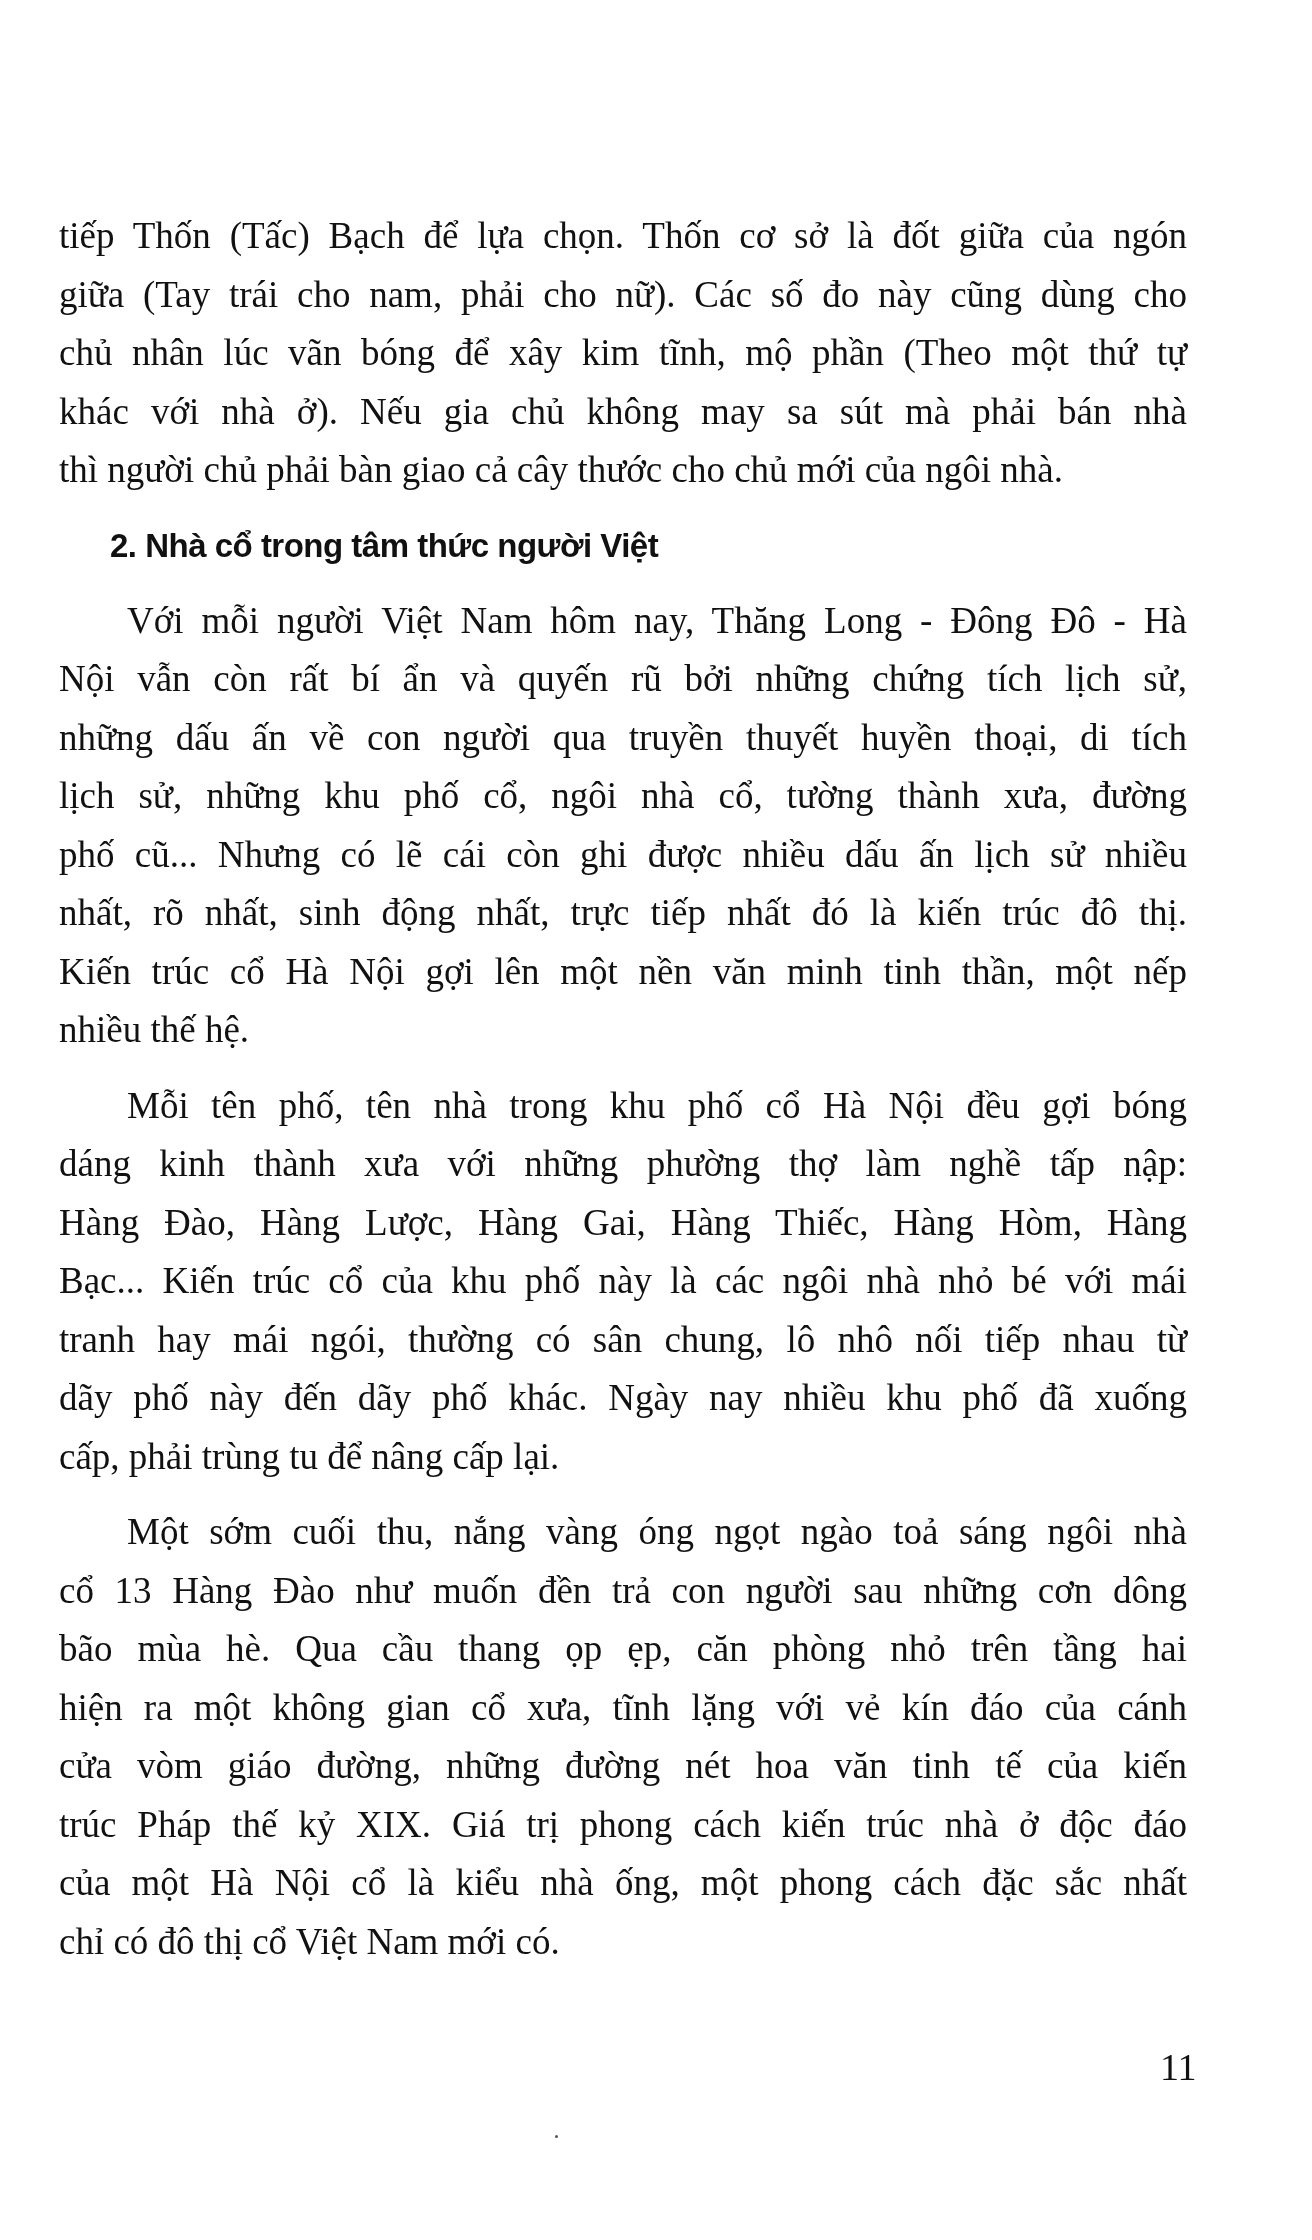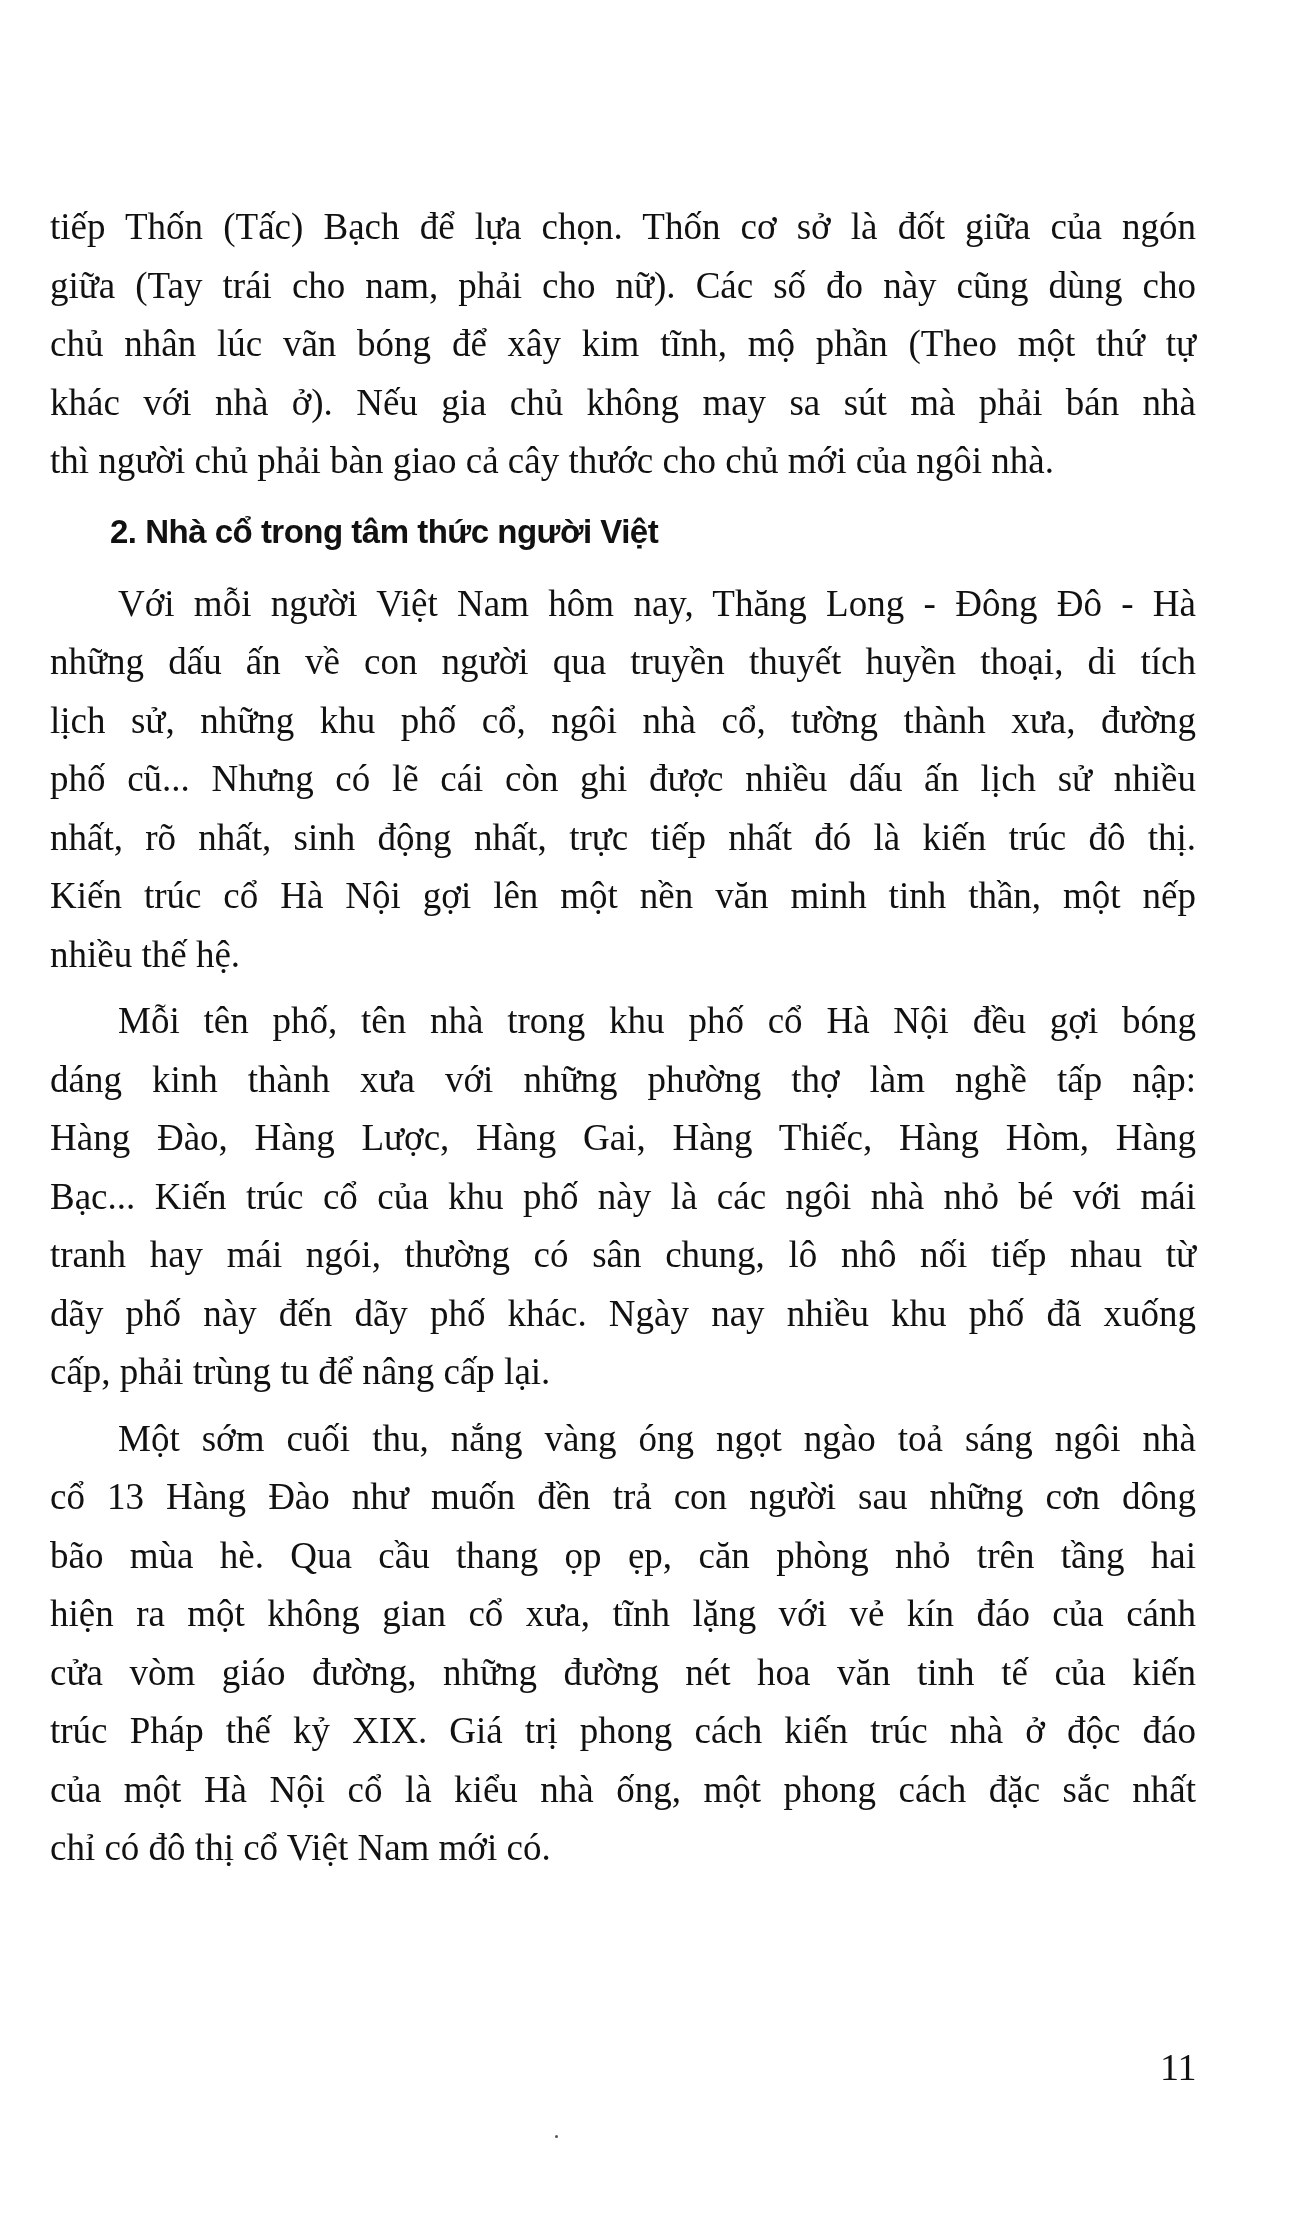--- a/index.html
+++ b/index.html
@@ -2,40 +2,41 @@
 <html><head>
 <meta charset="utf-8">
 <style>
   html,body{margin:0;padding:0;background:#fff;}
   body{width:1312px;height:2240px;position:relative;overflow:hidden;font-family:"Liberation Serif","DejaVu Serif",serif;color:#111;}
   .page{position:absolute;left:42px;top:190px;width:1162px;}
   .line{display:block;font-size:37px;line-height:58.5px;height:58.5px;white-space:nowrap;text-align:justify;text-align-last:justify;letter-spacing:0px;}
   .line.last{text-align-last:left;}
   .indent{padding-left:68px;}
   .heading{font-family:Liberation Sans, sans-serif;font-weight:bold;font-size:33px;line-height:58px;height:58px;padding-left:68px;margin:12px 0 14px 0;letter-spacing:-0.5px;}
-  .para{margin:8px;}
+  .para{margin:17px;}
   .pnum{position:absolute;left:1160px;top:2045px;font-size:38px;font-family:"Liberation Serif",serif;text-align:right;}
   .dot{position:absolute;left:555px;top:2135px;width:3px;height:3px;background:#555;border-radius:50%;}
 </style>
 </head>
 <body>
 
 <div class="page">
   <div class="para">
     <span class="line">tiếp Thốn (Tấc) Bạch để lựa chọn. Thốn cơ sở là đốt giữa của ngón</span>
     <span class="line">giữa (Tay trái cho nam, phải cho nữ). Các số đo này cũng dùng cho</span>
     <span class="line">chủ nhân lúc vãn bóng để xây kim tĩnh, mộ phần (Theo một thứ tự</span>
     <span class="line">khác với nhà ở). Nếu gia chủ không may sa sút mà phải bán nhà</span>
     <span class="line last">thì người chủ phải bàn giao cả cây thước cho chủ mới của ngôi nhà.</span>
   </div>
 
   <div class="heading">2. Nhà cổ trong tâm thức người Việt</div>
 
   <div class="para">
     <span class="line indent">Với mỗi người Việt Nam hôm nay, Thăng Long - Đông Đô - Hà</span>
+    <span class="line">Nội vẫn còn rất bí ẩn và quyến rũ bởi những chứng tích lịch sử,</span>
     <span class="line">những dấu ấn về con người qua truyền thuyết huyền thoại, di tích</span>
     <span class="line">lịch sử, những khu phố cổ, ngôi nhà cổ, tường thành xưa, đường</span>
     <span class="line">phố cũ... Nhưng có lẽ cái còn ghi được nhiều dấu ấn lịch sử nhiều</span>
     <span class="line">nhất, rõ nhất, sinh động nhất, trực tiếp nhất đó là kiến trúc đô thị.</span>
     <span class="line">Kiến trúc cổ Hà Nội gợi lên một nền văn minh tinh thần, một nếp</span>
     <span class="line last">nhiều thế hệ.</span>
   </div>
 
   <div class="para">
     <span class="line indent">Mỗi tên phố, tên nhà trong khu phố cổ Hà Nội đều gợi bóng</span>

